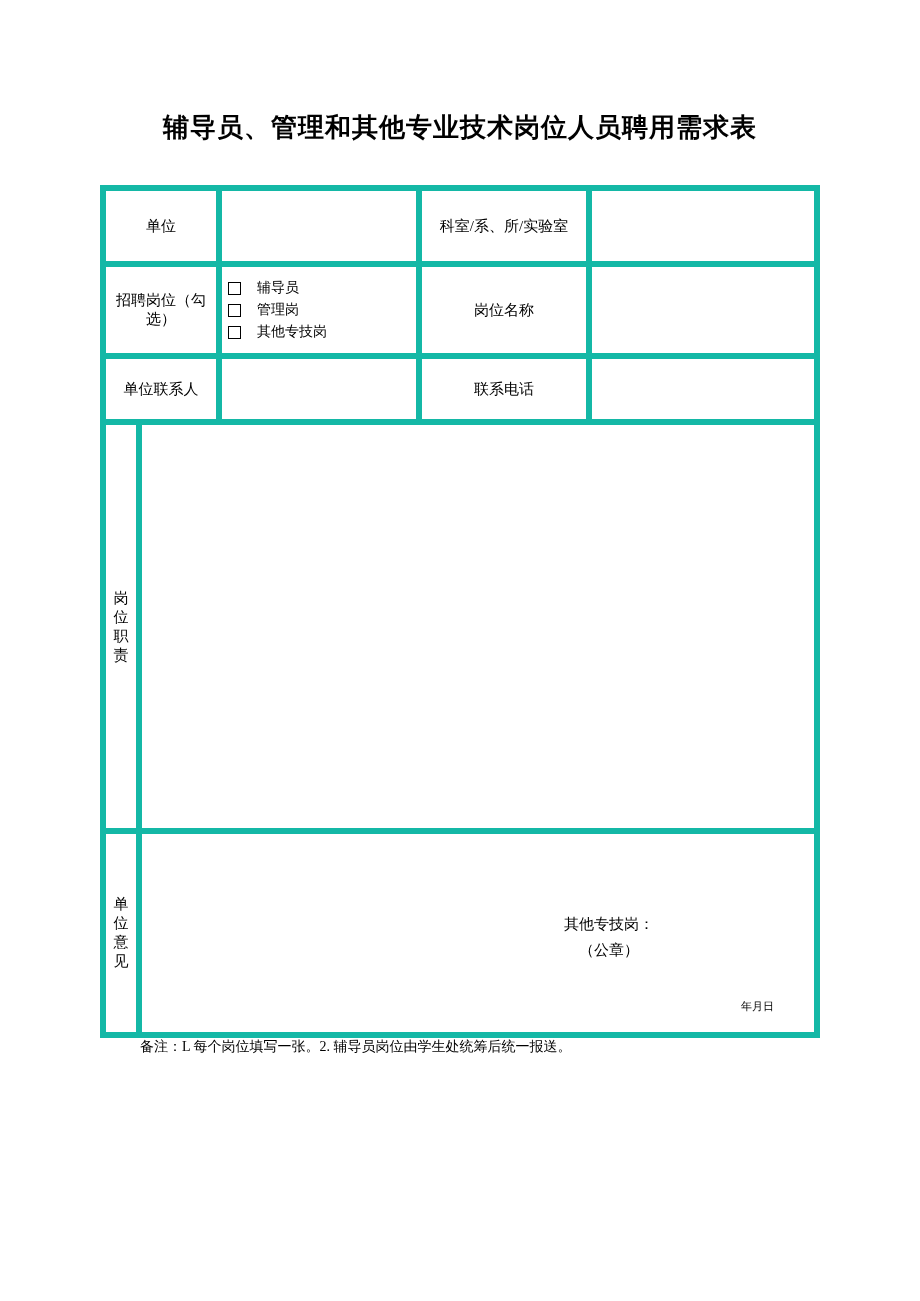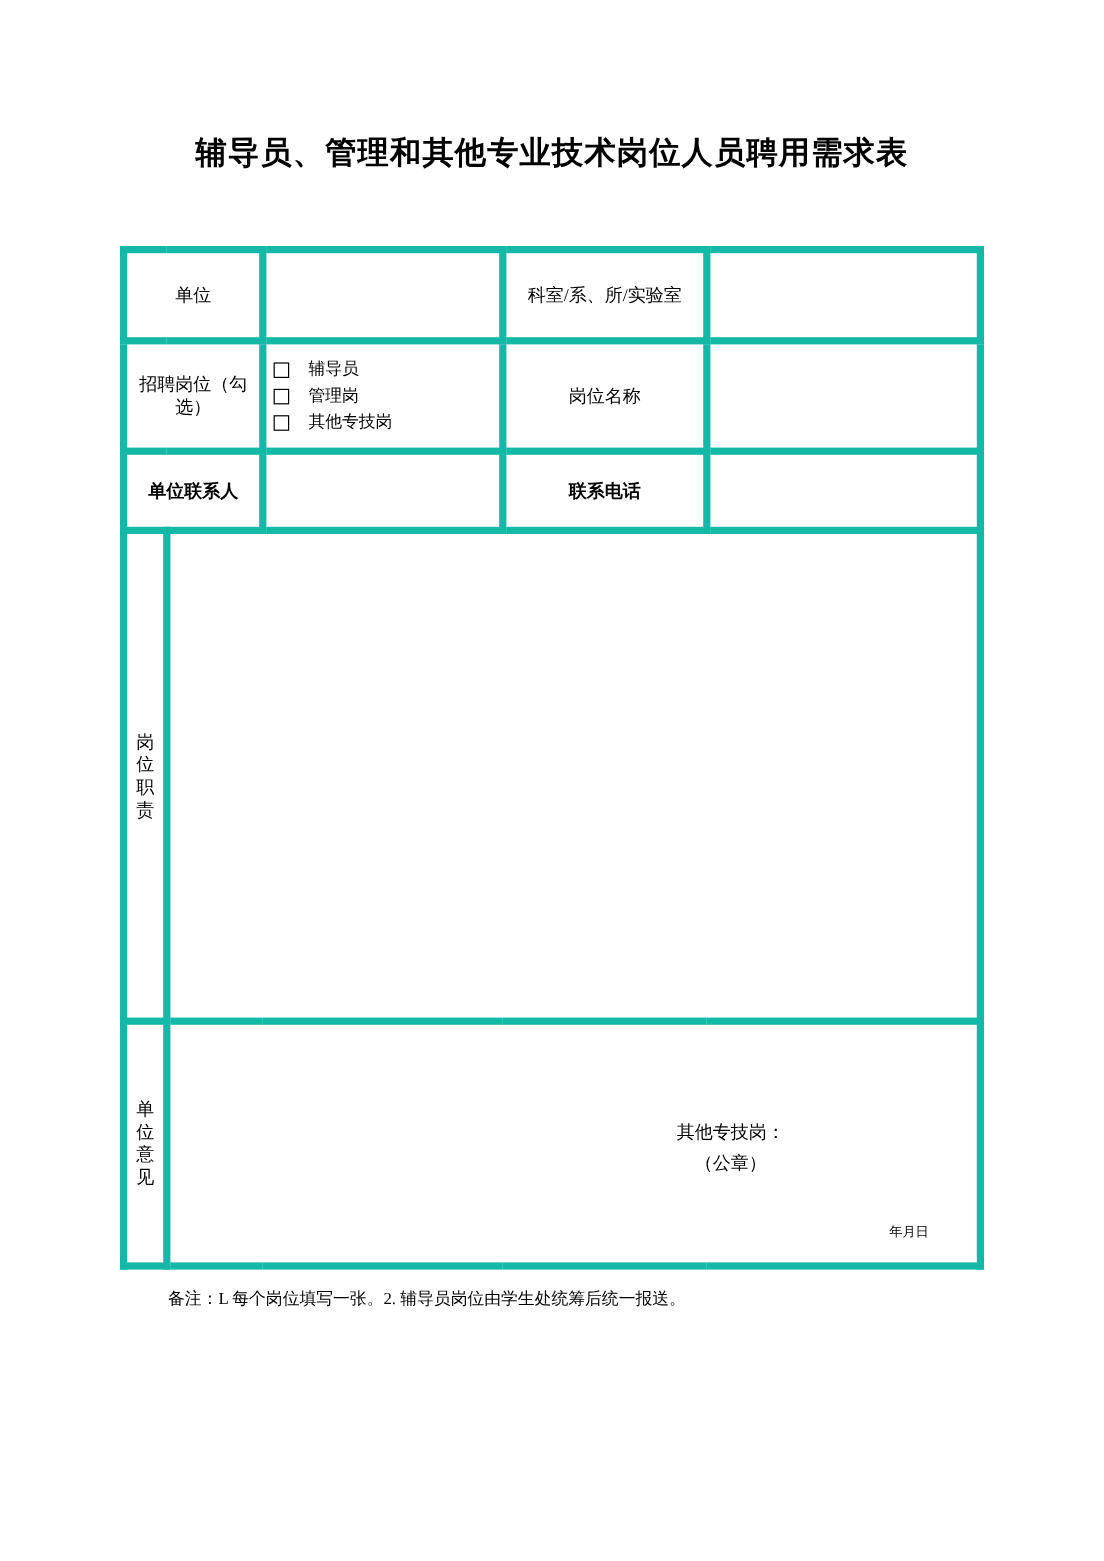--- a/index.html
+++ b/index.html
@@ -12,21 +12,21 @@
     box-sizing: border-box;
   }
   .page {
     padding: 110px 100px 0 100px;
   }
   .title {
     font-size: 26px;
     font-weight: bold;
     text-align: center;
     letter-spacing: 1px;
-    margin-bottom: 60px;
+    margin-bottom: 40px;
     font-family: "SimHei", "黑体", sans-serif;
   }
   table {
     border-collapse: collapse;
     width: 100%;
     table-layout: fixed;
   }
   td {
     border: 6px solid #14b8a6;
     padding: 4px 4px;
@@ -75,27 +75,27 @@
     line-height: 1.7;
   }
   .date-block {
     position: absolute;
     right: 40px;
     bottom: 18px;
     font-size: 11px;
   }
   .note {
     font-size: 14px;
-    margin-top: 16px;
+    margin-top: 0;
     padding-left: 40px;
   }
   .row-h1 td { height: 62px; }
   .row-h2 td { height: 78px; }
   .row-h3 td { height: 92px; }
-  .row-h4 td { height: 52px; font-weight: bold; }
+  .row-h4 td { height: 52px; }
   .row-h5 td { height: 395px; }
 </style>
 </head>
 <body>
 
 <div class="page">
   <div class="title">辅导员、管理和其他专业技术岗位人员聘用需求表</div>
 
   <table>
     <colgroup>

